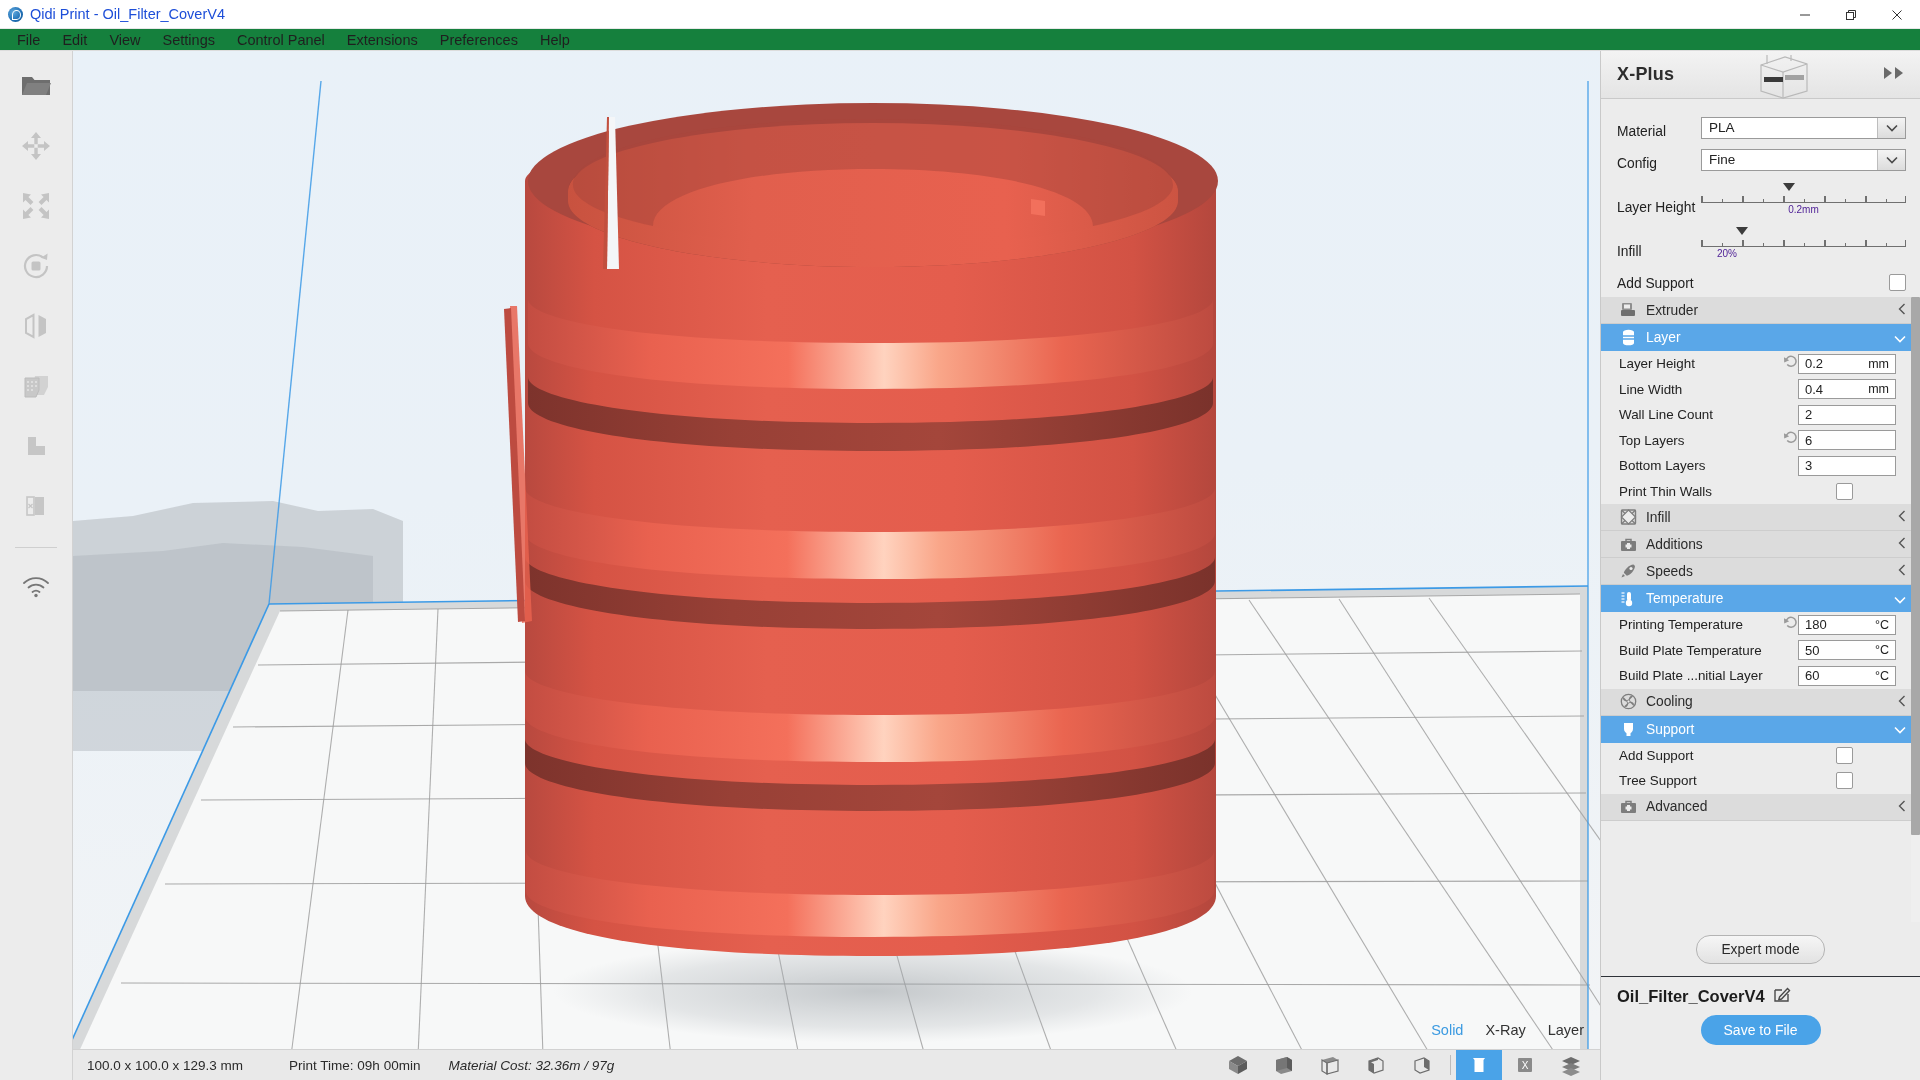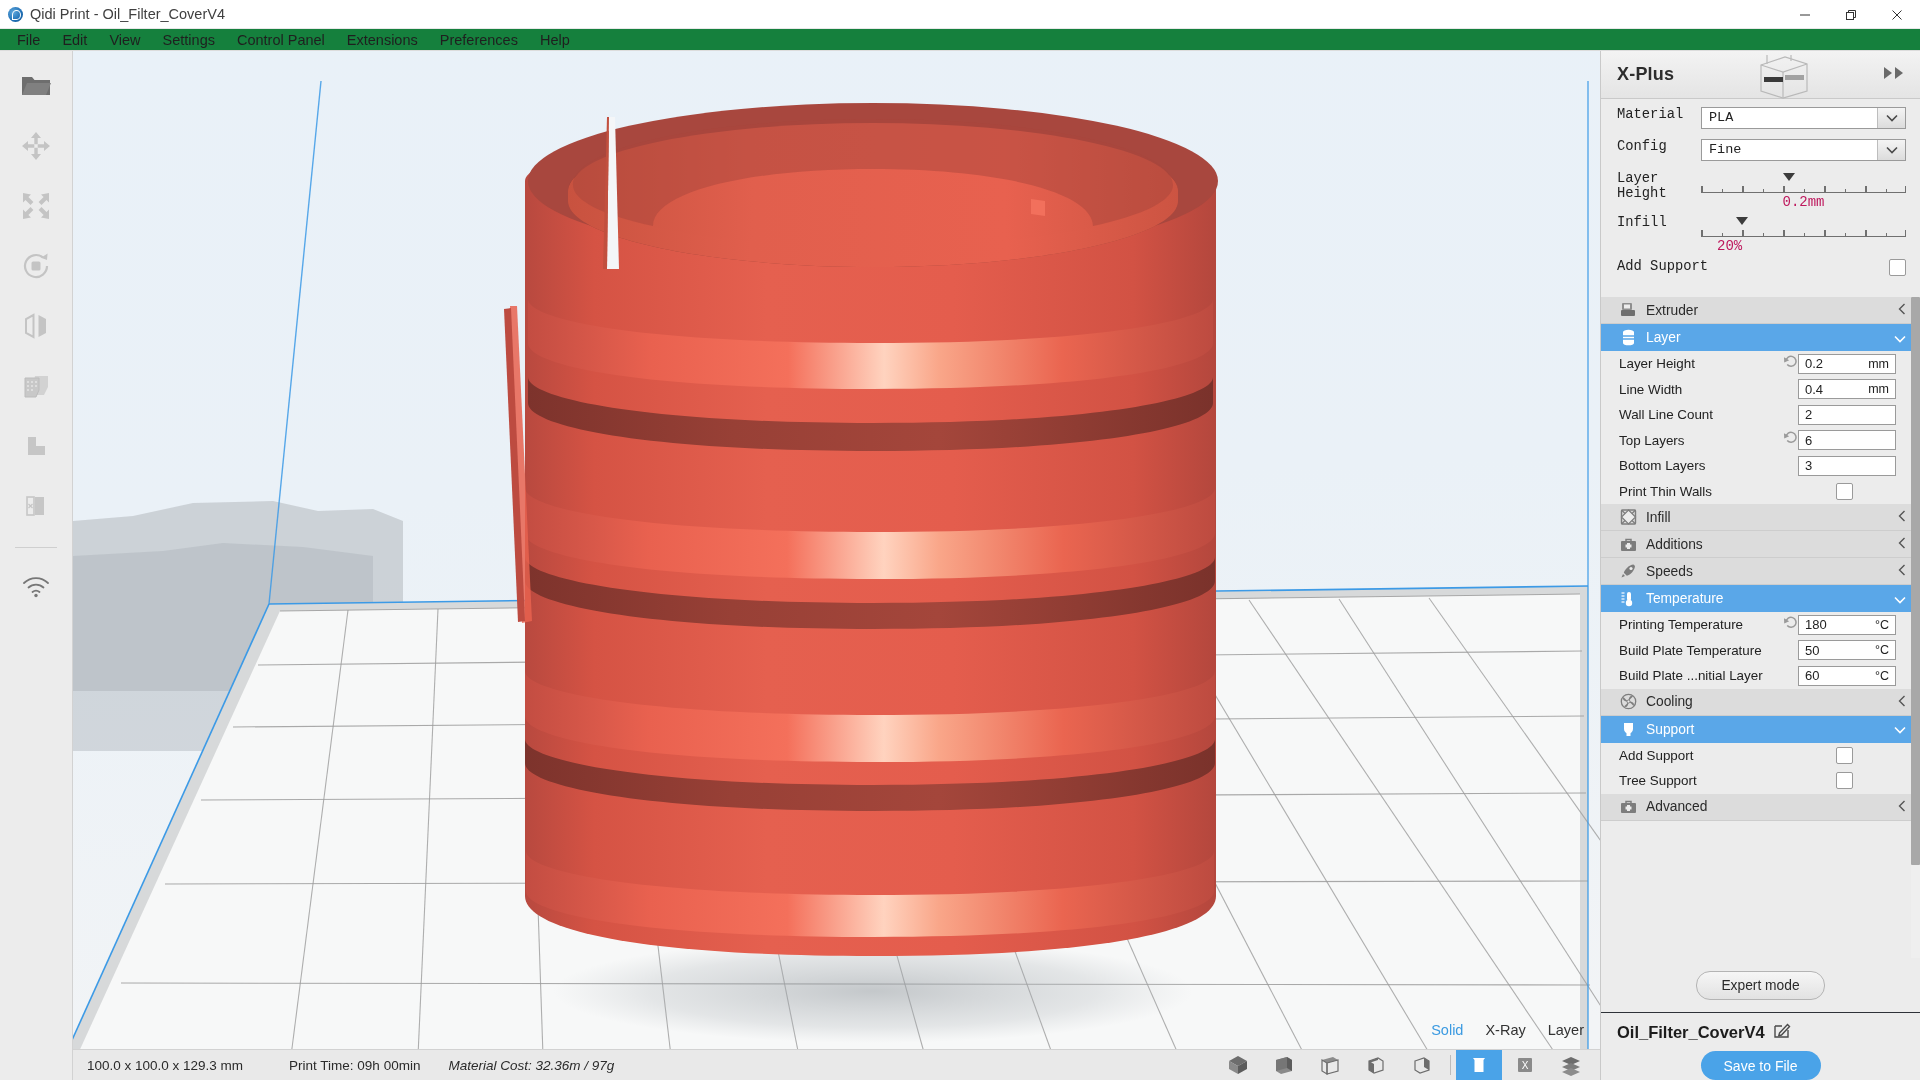--- a/index.html
+++ b/index.html
@@ -7,21 +7,21 @@
     font-family:"Liberation Sans", sans-serif; background:#f0f0f0; }
 
   
   .titlebar { height:29px; background:#ffffff; display:flex; align-items:center;
     border-bottom:1px solid #e8e8e8; position:relative; }
   .app-icon { width:15px; height:15px; margin:0 7px 0 8px; border-radius:50%;
     background:radial-gradient(circle at 35% 35%, #5fa8dd 0%, #1f6fb5 60%, #0d4d86 100%);
     position:relative; flex:none; }
   .app-icon::after{ content:""; position:absolute; left:4px; top:3px; width:7px; height:8px;
     border:1.6px solid #fff; border-radius:50% 50% 50% 0; }
-  .title-text { font-size:14.5px; color:#404040; }
+  .title-text { font-size:14.5px; color:#1d4ed8; }
   .win-btns { position:absolute; right:0; top:0; height:29px; display:flex; }
   .win-btn { width:46px; height:29px; display:flex; align-items:center; justify-content:center; }
   .win-btn svg { display:block; }
 
   
   .menubar { height:22px; background:#15803d; display:flex; align-items:center;
     padding-left:6px; border-bottom:1px solid #dcdcdc; }
   .menu-item { font-size:14.5px; color:#1f1f1f; padding:2px 11px; cursor:default; }
 
   
@@ -64,37 +64,37 @@
     display:flex; flex-direction:column; flex:none; position:relative; }
 
   .printer-head { height:48px; background:linear-gradient(180deg,#f3f3f3,#e4e4e4);
     border-bottom:1px solid #c9c9c9; display:flex; align-items:center; position:relative; }
   .printer-name { font-size:18px; font-weight:bold; color:#2d2d2d; margin-left:16px;
     letter-spacing:.2px; }
   .printer-pic { position:absolute; left:150px; top:2px; }
   .collapse-arrows { position:absolute; right:12px; top:50%; transform:translateY(-50%); }
 
   .quick { padding:8px 0 6px; }
-  .qrow { display:flex; align-items:flex-start; height:32px; padding:0 14px 0 16px;font-family:Liberation Mono, monospace; }
+  .qrow { display:flex; align-items:flex-end; height:32px; padding:0 14px 0 16px; }
   .qlabel { font-size:13.8px; color:#222; width:84px; flex:none; }
   .qctl { flex:1; display:flex; align-items:center; }
   .combo { flex:1; height:22px; display:flex; border:1px solid #9a9a9a; background:#fff;gap:44px; }
   .combo-val { flex:1; font-size:13.5px; color:#222; padding:2px 0 0 7px; }
   .combo-arrow { width:28px; background:linear-gradient(180deg,#f4f4f4,#dcdcdc);
     border-left:1px solid #bdbdbd; display:flex; align-items:center; justify-content:center; }
 
   .slider-wrap { flex:1; padding-top:2px; }
   .slider-row { position:relative; height:20px; }
   .slider-caret { position:absolute; top:0; width:0; height:0; transform:translateX(-50%);
     border-left:6px solid transparent; border-right:6px solid transparent;
     border-top:8px solid #3c3c3c; }
   .ruler { position:absolute; bottom:0; left:0; right:0; height:9px; }
   .ruler-line { position:absolute; bottom:0; left:0; right:0; height:1.5px; background:#707070; }
   .tick { position:absolute; bottom:0; width:1.5px; background:#707070; }
-  .slider-val { font-size:14px; color:#be185d; text-align:center; margin-top:1px; }
+  .slider-val { font-size:10px; color:#4c1d95; text-align:center; margin-top:1px; }
   .chk { width:17px; height:17px; background:#fff; border:1px solid #9a9a9a; border-radius:2px; }
 
   
   .tree { flex:1; overflow:hidden; position:relative; background:#ececec; }
   .sec { height:27px; display:flex; align-items:center; background:#dcdcdc;
     border-bottom:1px solid #cdcdcd; padding-left:16px; }
   .sec.open { background:#5aa7e8; border-bottom:none; }
   .sec-ico { width:22px; height:20px; display:flex; align-items:center; justify-content:center; flex:none; }
   .sec-name { font-size:13.8px; color:#2b2b2b; margin-left:7px; flex:1; }
   .sec.open .sec-name { color:#fff; }
@@ -110,21 +110,21 @@
   .srow .chk { margin-right:67px; }
 
   .scroll-track { position:absolute; right:0; top:0; bottom:0; width:9px; background:#efefef; }
   .scroll-thumb { position:absolute; right:0; width:9px; background:#a8a8a8; border-radius:1px; }
 
   .expert-bar { height:54px; display:flex; align-items:center; justify-content:center;
     background:#ececec; }
   .expert-btn { padding:6px 24px; font-size:13.8px; color:#2b2b2b; border:1px solid #b4b4b4;
     border-radius:14px; background:linear-gradient(180deg,#f6f6f6,#e2e2e2); }
 
-  .rfooter { height:68px; border-top:1px solid #2e3238; background:#ececec;
+  .rfooter { height:104px; border-top:1px solid #2e3238; background:#ececec;
     display:flex; flex-direction:column; align-items:center; padding-top:8px; }
   .fname-row { display:flex; align-items:center; align-self:flex-start; margin-left:16px; }
   .fname { font-size:16.5px; font-weight:bold; color:#1c1c1c; }
   .edit-ico { margin-left:8px; }
   .save-btn { margin-top:8px; width:120px; height:30px; border-radius:15px;
     background:#4aa3e8; color:#fff; font-size:14px; display:flex;
     align-items:center; justify-content:center; }
 </style>
 </head>
 <body>

